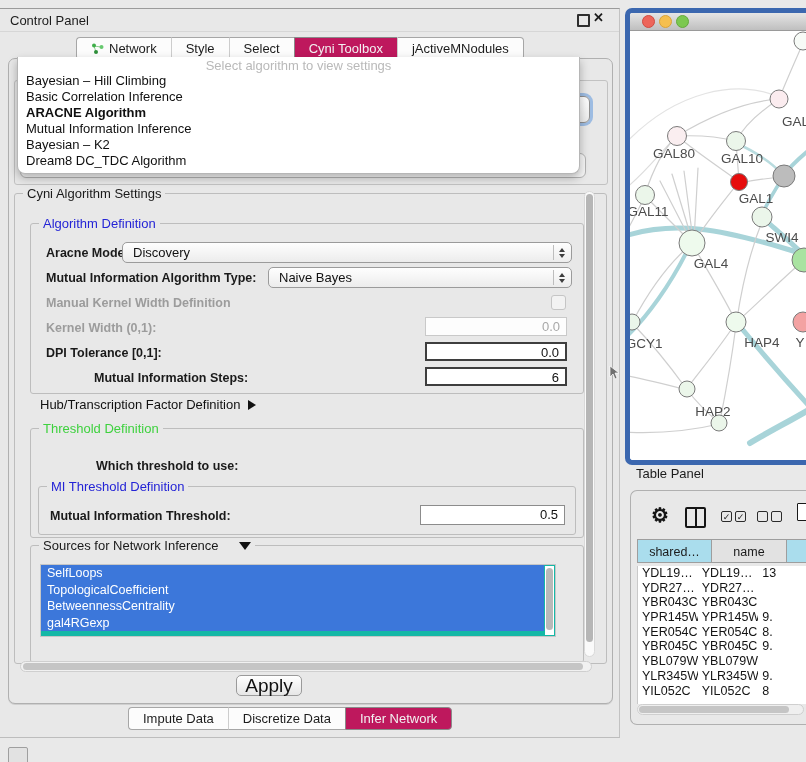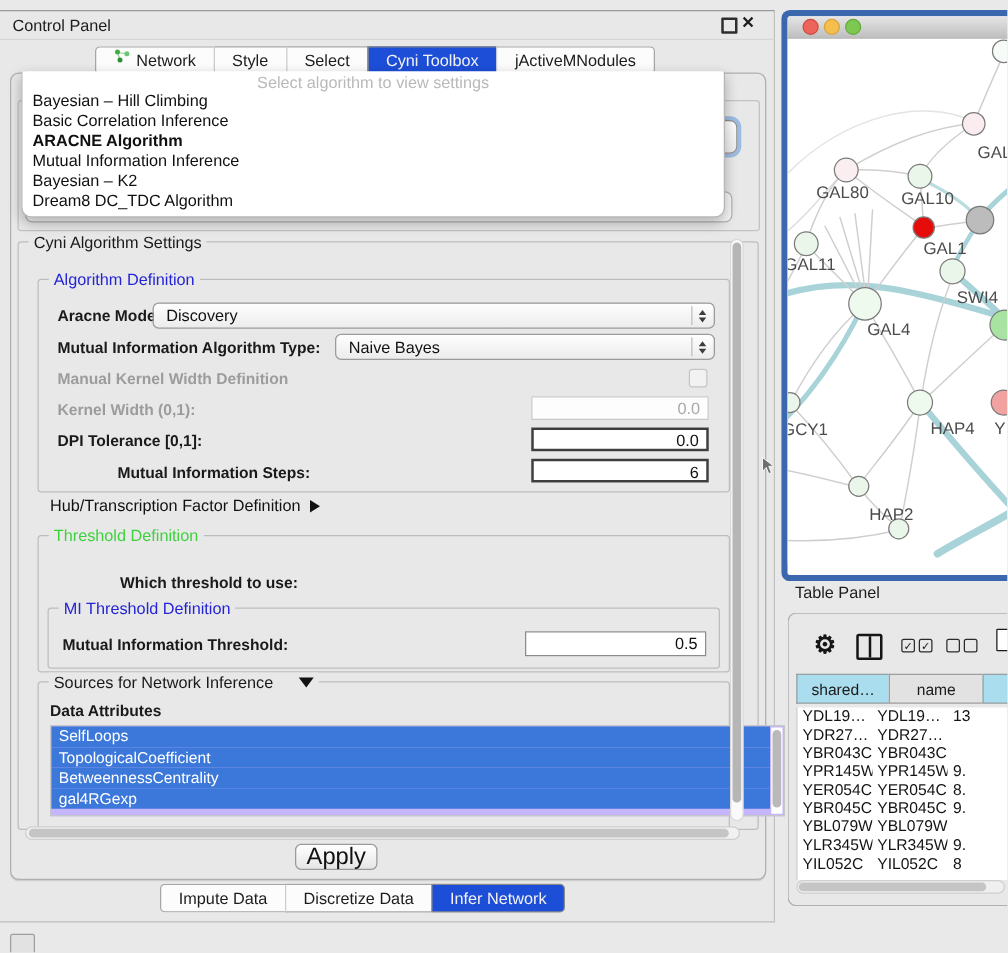--- a/index.html
+++ b/index.html
@@ -11,25 +11,25 @@
   .control-panel{position:absolute;left:0;top:8px;width:619px;height:728px;background:#e8e8e8;
       border-top:1px solid #9b9b9b;border-right:1px solid #c2c2c2;border-bottom:1px solid #bdbdbd;}
   .cp-title{position:absolute;left:10px;top:13px;font-size:13px;color:#1c1c1c;}
   .float-btn{position:absolute;left:577px;top:14px;width:9px;height:9px;border:2px solid #2e2e2e;border-radius:1px;}
   .close-btn{position:absolute;left:593px;top:10px;font-size:13px;font-weight:bold;color:#1c1c1c;}
   .cp-divider{position:absolute;left:0;top:31px;width:619px;height:1px;background:#d6d6d6;}
 
   
   .tabbar{position:absolute;display:flex;}
   .tab{height:21px;line-height:21px;padding:0 14px;background:#fcfcfc;font-size:13px;color:#1c1c1c;
-       border-top:1px solid #a6a6a6;border-bottom:1px solid #a6a6a6;display:flex;gap:5px;white-space:nowrap;}
+       border-top:1px solid #a6a6a6;border-bottom:1px solid #a6a6a6;display:flex;align-items:center;gap:5px;white-space:nowrap;}
   .tab:first-child{border-left:1px solid #a6a6a6;border-radius:4px 0 0 4px;}
   .tab:last-child{border-right:1px solid #a6a6a6;border-radius:0 4px 4px 0;}
   .tab + .tab{border-left:1px solid #cdcdcd;}
-  .tab.selected{background:#1d4ed8;color:#f2f2f2;border-color:#8a8a8a;}
+  .tab.selected{background:#be185d;color:#f2f2f2;border-color:#8a8a8a;}
   #top-tabs{left:76px;top:37px;}
   #bottom-tabs{left:128px;top:707px;}
   .tabicon svg{display:block;}
 
   .inner-panel{position:absolute;left:8px;top:58px;width:603px;height:644px;background:#e8e8e8;
       border:1px solid #b0b0b0;border-radius:7px;box-shadow:0 1px 0 #cfcfcf;}
 
   
   .gb-behind{position:absolute;left:14px;top:80px;width:592px;height:103px;border:1px solid #c2c2c2;border-radius:3px;}
   .frag-combo{position:absolute;left:540px;top:96px;width:48px;height:25px;border:1px solid #8f8f8f;border-radius:6px;
@@ -64,21 +64,21 @@
   .field{position:absolute;height:19px;background:#fff;border:1px solid #bcbcbc;box-sizing:border-box;
       font-size:13px;line-height:17px;text-align:right;padding-right:6px;color:#111;}
   .field.strong{border:2px solid #3e3e3e;}
   .field.disabled{color:#a8a8a8;border-color:#c9c9c9;background:#fdfdfd;}
   .checkbox{position:absolute;width:13px;height:13px;border:1px solid #c5c5c5;border-radius:3px;background:#f2f2f2;}
   .sec-head{position:absolute;display:flex;align-items:center;font-size:13px;color:#111;gap:8px;}
   .tri-right{width:0;height:0;border-top:5.5px solid transparent;border-bottom:5.5px solid transparent;border-left:8px solid #111;}
   .tri-down{width:0;height:0;border-left:6px solid transparent;border-right:6px solid transparent;border-top:8px solid #111;}
 
   
-  .attr-list{position:absolute;left:40px;top:580px;width:588px;height:73px;background:#c4b5fd;border:1px solid #c6c6c6;
+  .attr-list{position:absolute;left:40px;top:564px;width:516px;height:73px;background:#14b8a6;border:1px solid #c6c6c6;
       box-sizing:border-box;overflow:hidden;}
   .attr-item{height:16.5px;line-height:16.5px;background:#3c77da;color:#fff;font-size:12.5px;padding-left:6px;margin-right:11px;}
   .list-vscroll{position:absolute;right:1px;top:1px;width:9px;height:69px;background:#fff;}
   .list-thumb{position:absolute;left:1px;top:2px;width:7px;height:62px;background:#b9b9b9;border-radius:3.5px;}
 
   
   .vtrack{position:absolute;left:584px;top:191px;width:11px;height:466px;background:#fafafa;border:1px solid #d9d9d9;
       border-radius:6px;box-sizing:border-box;}
   .vthumb{position:absolute;left:1px;top:2px;width:7px;height:448px;background:#b6b6b6;border-radius:3.5px;}
   .htrack{position:absolute;left:20px;top:661px;width:572px;height:11px;background:#f1f1f1;border:1px solid #cfcfcf;

